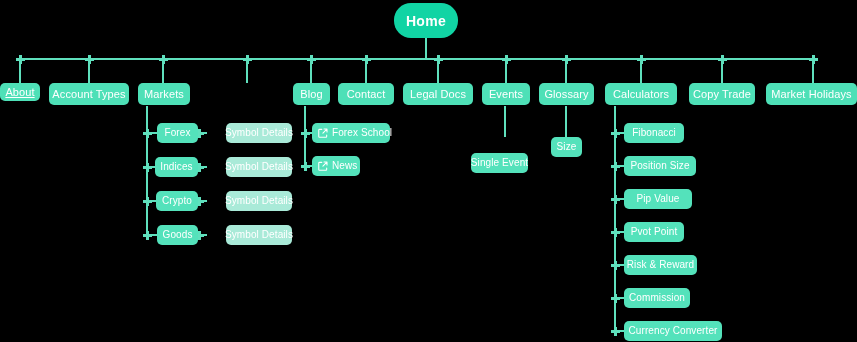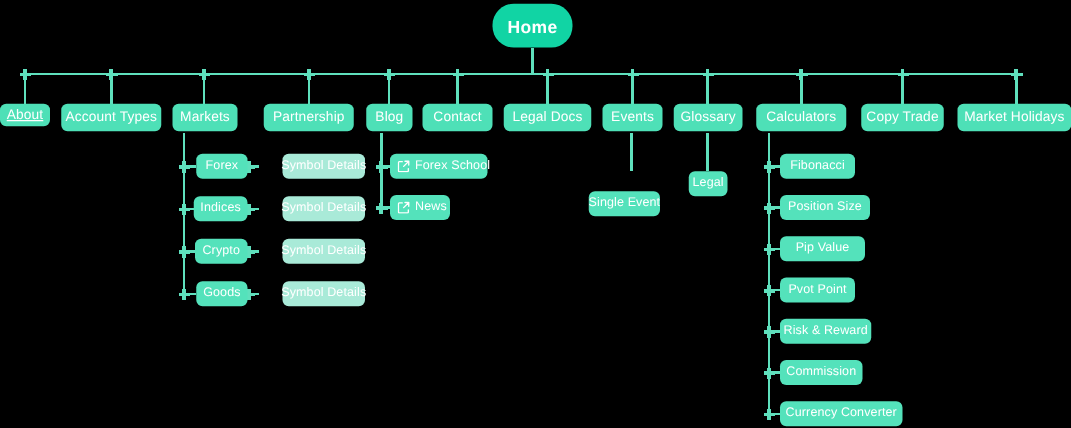--- a/index.html
+++ b/index.html
@@ -187,23 +187,20 @@
 
   <div class="node lvl1" style="left:0px; top:83px; width:40px; height:18px;text-decoration:underline;">
     <span>About</span>
   </div>
   <div class="node lvl1" style="left:49px; top:83px; width:80px; height:22px;">
     <span>Account Types</span>
   </div>
   <div class="node lvl1" style="left:138px; top:83px; width:52px; height:22px;">
     <span>Markets</span>
   </div>
-  <div class="node lvl1" style="left:211px; top:83px; width:72px; height:22px;">
-    <span>Partnership</span>
-  </div>
   <div class="node lvl1" style="left:293px; top:83px; width:37px; height:22px;">
     <span>Blog</span>
   </div>
   <div class="node lvl1" style="left:338px; top:83px; width:56px; height:22px;">
     <span>Contact</span>
   </div>
   <div class="node lvl1" style="left:403px; top:83px; width:70px; height:22px;">
     <span>Legal Docs</span>
   </div>
   <div class="node lvl1" style="left:482px; top:83px; width:48px; height:22px;">
@@ -263,21 +260,21 @@
           <path d="M7.2 1.2h3.6v3.6M10.6 1.4 5.9 6.1" fill="none" stroke="#ffffff" stroke-width="1.3" stroke-linecap="round" stroke-linejoin="round"></path>
         </svg>
     </span>
     <span>News</span>
   </div>
 
   <div class="node lvl2" style="left:471px; top:153px; width:57px; height:20px;text-align:right;">
     <span>Single Event</span>
   </div>
   <div class="node lvl2" style="left:551px; top:137px; width:31px; height:20px;">
-    <span>Legal</span>
+    <span>Size</span>
   </div>
 
   <div class="node lvl2" style="left:624px; top:123px; width:60px; height:20px;">
     <span>Fibonacci</span>
   </div>
   <div class="node lvl2" style="left:624px; top:156px; width:72px; height:20px;">
     <span>Position Size</span>
   </div>
   <div class="node lvl2" style="left:624px; top:189px; width:68px; height:20px;">
     <span>Pip Value</span>

